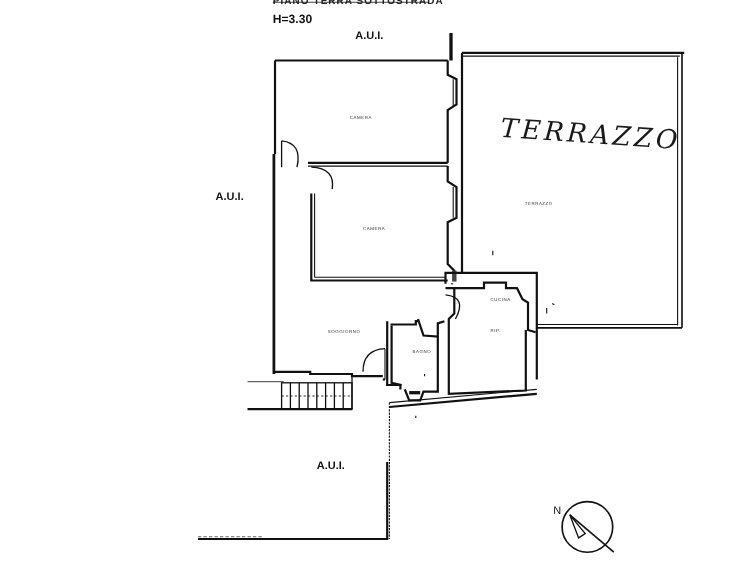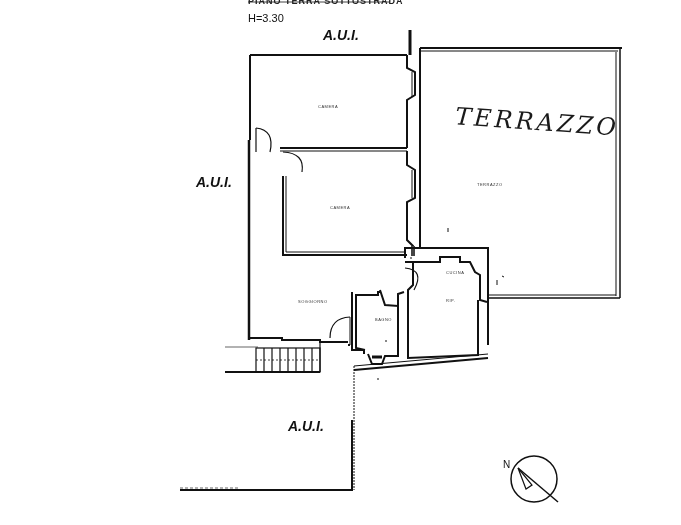--- a/index.html
+++ b/index.html
@@ -1,21 +1,21 @@
 <!DOCTYPE html>
 <html><head>
   <meta charset="utf-8">
   <style>
     html, body { margin: 0; padding: 0; background: #ffffff; }
     body { width: 681px; height: 525px; overflow: hidden; position: relative; font-family: "Liberation Sans", sans-serif; }
     #plan { position: absolute; left: 0; top: 0; width: 681px; height: 525px; }
     .lbl { position: absolute; color: #111; white-space: nowrap; }
     .header-cut { position: absolute; left: 248px; top: -4px; font-size: 9px; letter-spacing: 1px; color: #222; font-weight: bold; }
-    .height-lbl { left: 248px; top: 12px; font-size: 11px; font-weight: normal; }
-    .aui { font-size: 14px; font-weight: bold; font-style: italic; }
+    .height-lbl { left: 248px; top: 12px; font-size: 11px; font-weight: bold; }
+    .aui { font-size: 10px; font-weight: bold; }
     .aui-top { left: 323px; top: 27px; }
     .aui-left { left: 196px; top: 174px; }
     .aui-bottom { left: 288px; top: 418px; }
     .room { font-size: 4px; color: #333; letter-spacing: 0.5px; }
     .terrazzo { left: 455px; top: 108px; font-size: 24px; font-style: italic; letter-spacing: 3px; transform: rotate(4deg); color: #1a1a1a; font-family: "DejaVu Serif", serif; }
     .north { left: 503px; top: 459px; font-size: 10px; }
   </style>
 </head>
 <body>
 

